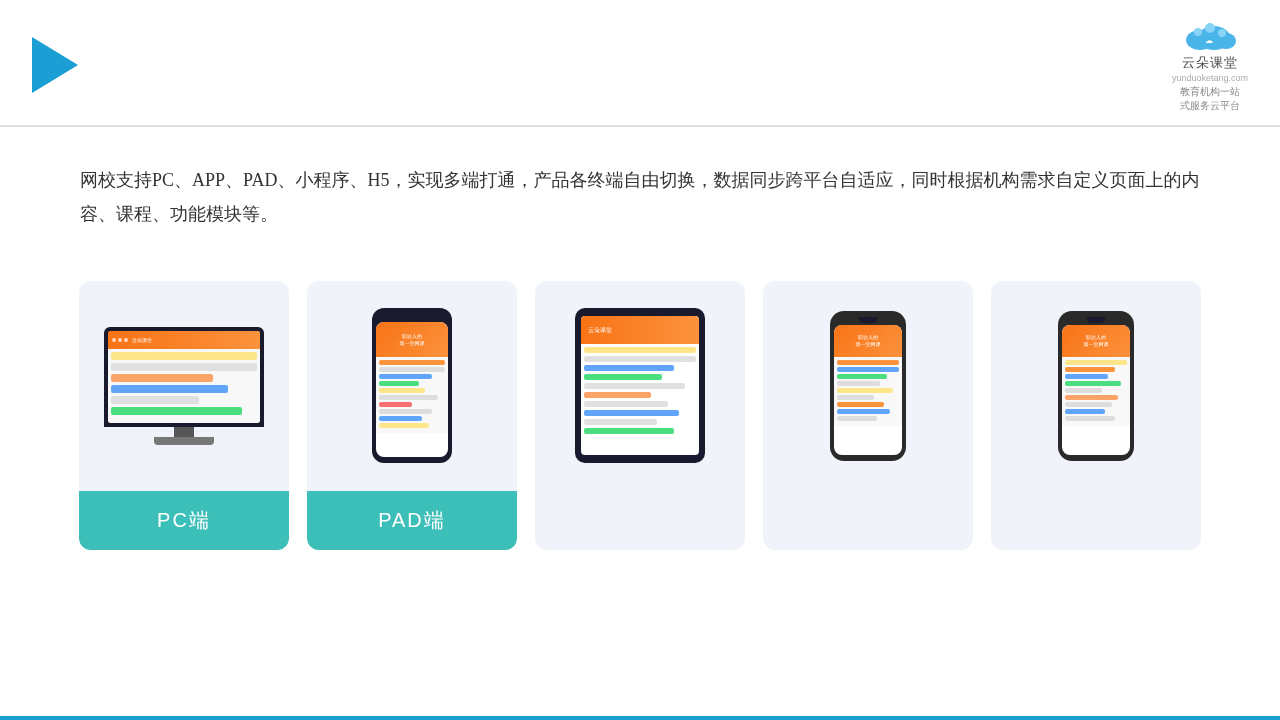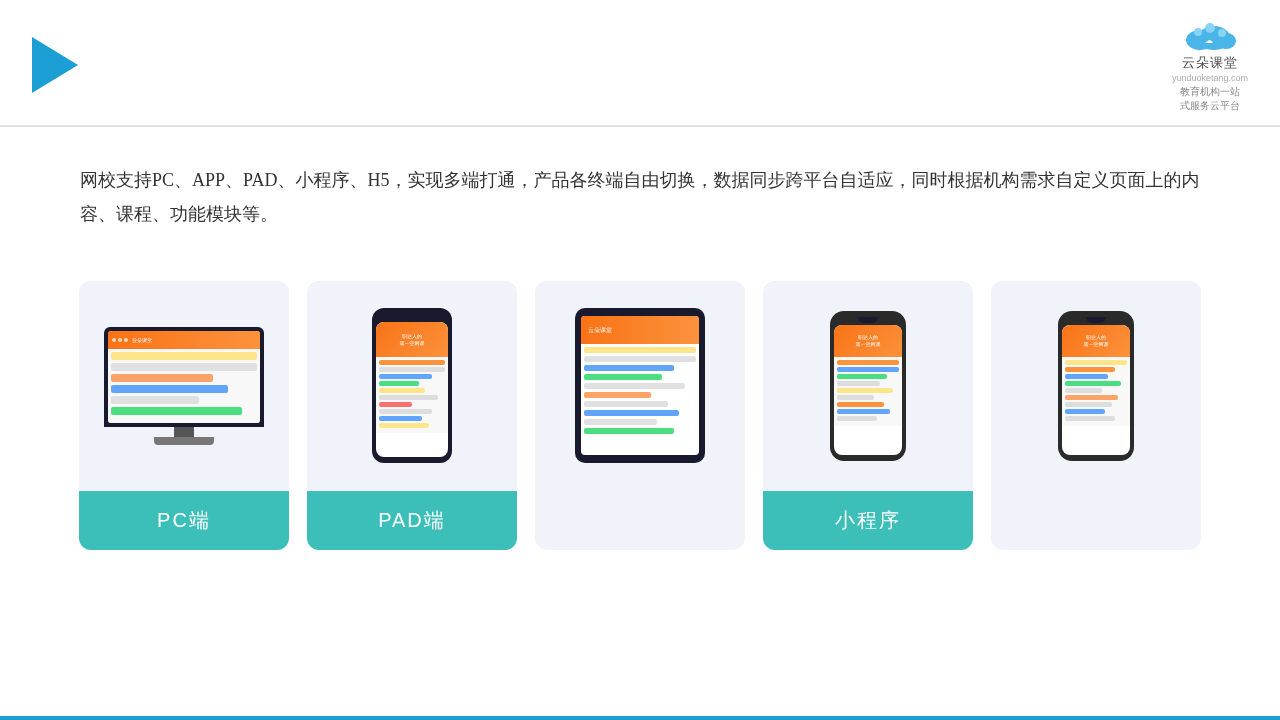--- a/index.html
+++ b/index.html
@@ -415,21 +415,20 @@
               <div class="phone-row" style="background:#fde68a;width:90%;"></div>
               <div class="phone-row" style="width:60%;"></div>
               <div class="phone-row orange" style="width:75%;"></div>
               <div class="phone-row" style="background:#60a5fa;width:85%;"></div>
               <div class="phone-row" style="width:65%;"></div>
             </div>
           </div>
         </div>
       </div>
     </div>
-    <div class="card-label">小程序</div>
   </div>
 
   <div class="card">
     <div class="card-image-area">
       <div class="phone-mockup">
         <div class="phone-body" style="width:76px;height:150px;background:#2a2a2a;border-radius:14px;">
           <div class="phone-notch" style="width:20px;"></div>
           <div class="phone-screen">
             <div class="phone-screen-top" style="height:32px;background:linear-gradient(135deg,#f97316,#fb923c);">
               <div class="phone-screen-top-text">职达人的<br>第一堂网课</div>

